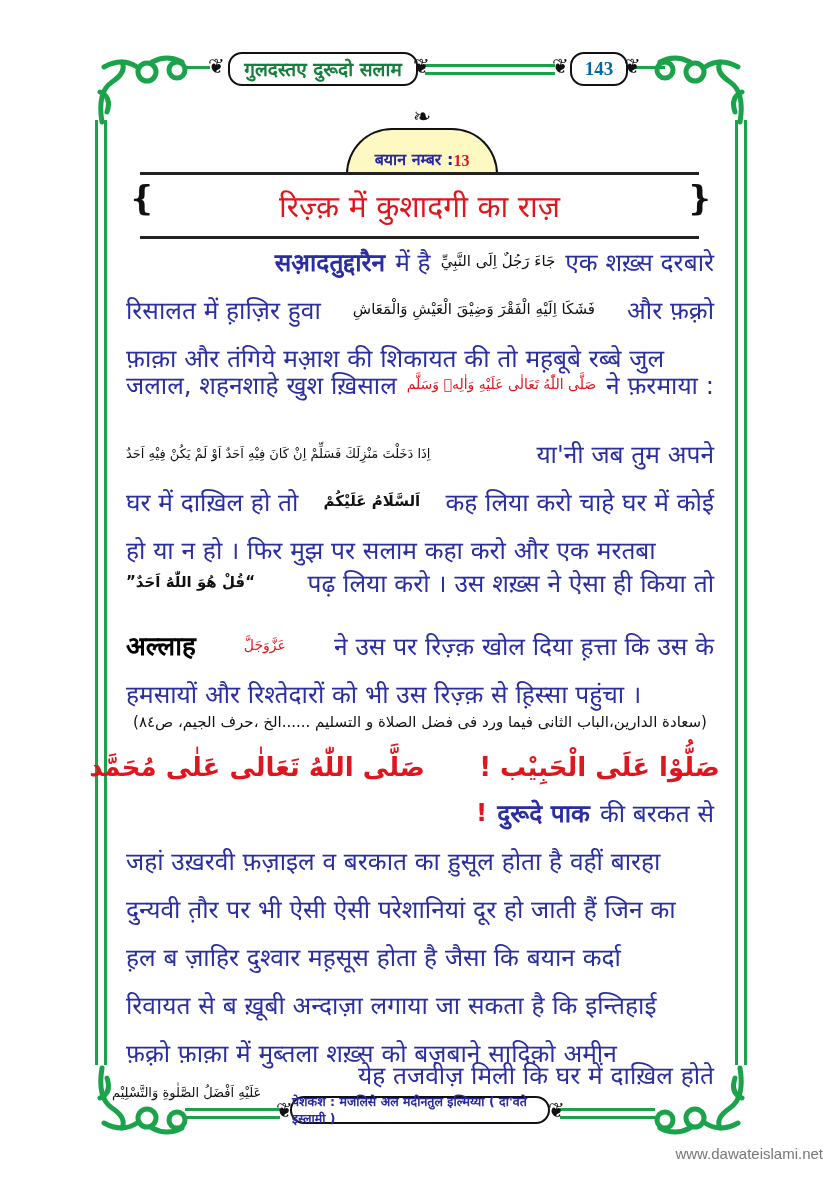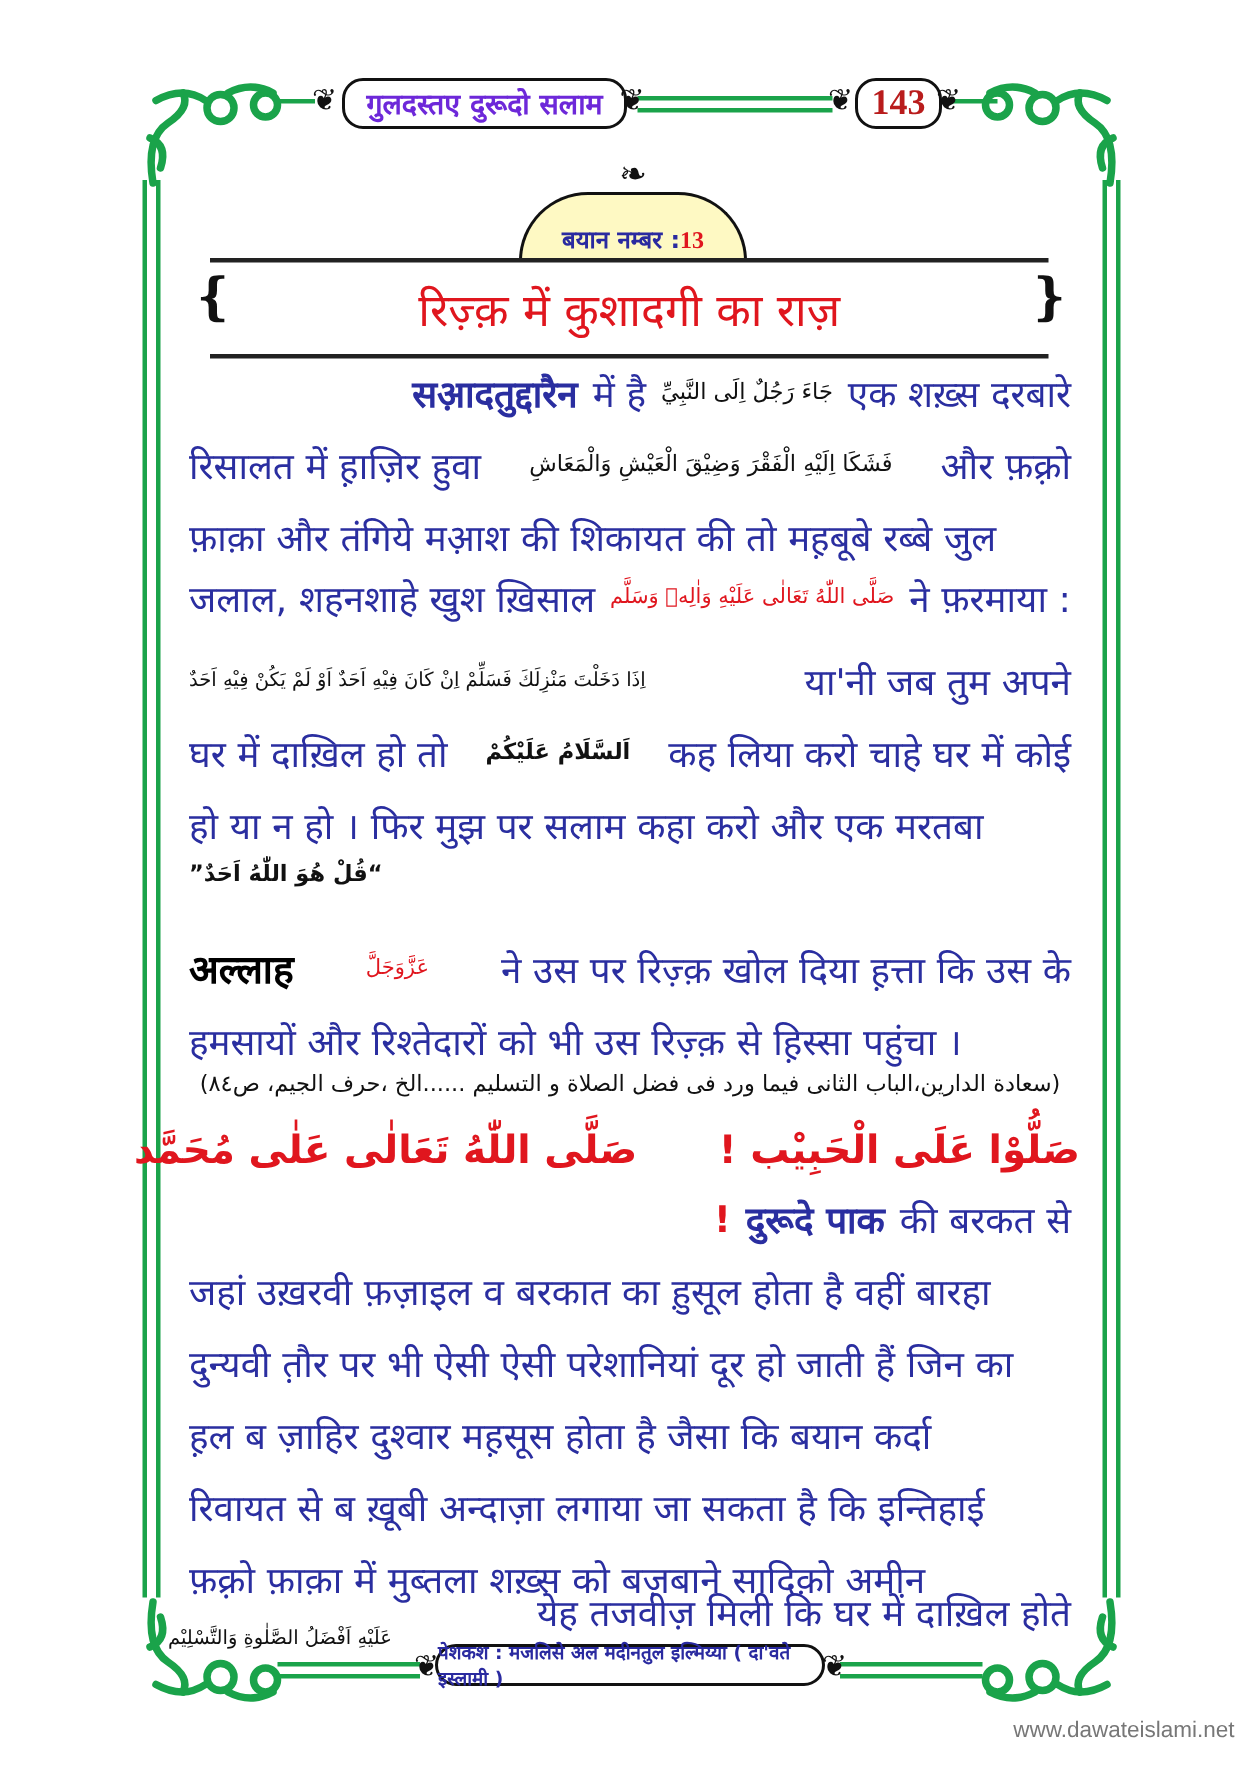--- a/index.html
+++ b/index.html
@@ -8,22 +8,22 @@
 
   
   .frame-v { position:absolute; width:3px; background:#1aa34a; }
   .frame-h { position:absolute; height:3px; background:#1aa34a; }
 
   .corner { position:absolute; width:70px; height:70px; }
 
   
   .capsule { position:absolute; border:2.5px solid #111; border-radius:14px; background:#fff;
              display:flex; align-items:center; justify-content:center; box-sizing:border-box; }
-  .cap-title { color:#6d28d9; font-size:19px; font-weight:bold; }
-  .cap-page { color:#b91c1c; font-size:24px; font-weight:bold; font-family:"Liberation Serif", serif; }
+  .cap-title { color:#15803d; font-size:19px; font-weight:bold; }
+  .cap-page { color:#0369a1; font-size:19px; font-weight:bold; font-family:"Liberation Serif", serif; }
 
   .knot { position:absolute; color:#111; font-size:20px; line-height:20px; }
 
   
   .dome { position:absolute; left:346px; top:128px; width:152px; height:46px;
           border:2.5px solid #111; border-bottom:none; border-radius:76px 76px 0 0; box-sizing:border-box; background:#fef9c3;
           display:flex; align-items:flex-end; justify-content:center; padding-bottom:4px; }
   .dome-label { color:#2a2aa0; font-size:16px; font-weight:bold; }
   .dome-num { color:#e0161e; font-family:"Liberation Serif", serif; }
   .dome-crest { position:absolute; left:392px; top:104px; width:60px; height:28px; color:#111; font-size:22px; text-align:center; }
@@ -140,39 +140,40 @@
   <span>एक शख़्स दरबारे</span>
 </div>
 <div class="line" style="top:285px;">
   <span>रिसालत में ह़ाज़िर हुवा</span>
   <span class="ar">فَشَكَا اِلَيْهِ الْفَقْرَ وَضِيْقَ الْعَيْشِ وَالْمَعَاشِ</span>
   <span>और फ़क़्रो</span>
 </div>
 <div class="line" style="top:333px;">
   <span>फ़ाक़ा और तंगिये मआ़श की शिकायत की तो मह़बूबे रब्बे जुल</span>
 </div>
-<div class="line" style="top:374px;">
+<div class="line" style="top:360px;">
   <span>जलाल, शहनशाहे खुश ख़िसाल</span>
   <span class="ar-red">صَلَّى اللّٰهُ تَعَالٰى عَلَيْهِ وَاٰلِهٖ وَسَلَّم</span>
   <span>ने फ़रमाया :</span>
 </div>
 <div class="line" style="top:429px;">
   <span class="ar" style="font-size:13px;">اِذَا دَخَلْتَ مَنْزِلَكَ فَسَلِّمْ اِنْ كَانَ فِيْهِ اَحَدٌ اَوْ لَمْ يَكُنْ فِيْهِ اَحَدٌ</span>
   <span>या'नी जब तुम अपने</span>
 </div>
 <div class="line" style="top:477px;">
   <span>घर में दाख़िल हो तो</span>
   <span class="ar" style="font-weight:bold;">اَلسَّلَامُ عَلَيْكُمْ</span>
   <span>कह लिया करो चाहे घर में कोई</span>
 </div>
 <div class="line" style="top:525px;">
   <span>हो या न हो । फिर मुझ पर सलाम कहा करो और एक मरतबा</span>
 </div>
 <div class="line" style="top:558px;">
   <span class="ar" style="font-weight:bold;">“قُلْ هُوَ اللّٰهُ اَحَدٌ”</span>
+  <span>पढ़ लिया करो । उस शख़्स ने ऐसा ही किया तो</span>
 </div>
 <div class="line" style="top:621px;">
   <span class="allah">अल्लाह</span>
   <span class="ar-red">عَزَّوَجَلَّ</span>
   <span>ने उस पर रिज़्क़ खोल दिया ह़त्ता कि उस के</span>
 </div>
 <div class="line" style="top:669px; justify-content:flex-start;">
   <span>हमसायों और रिश्तेदारों को भी उस रिज़्क़ से ह़िस्सा पहुंचा ।</span>
 </div>
 

